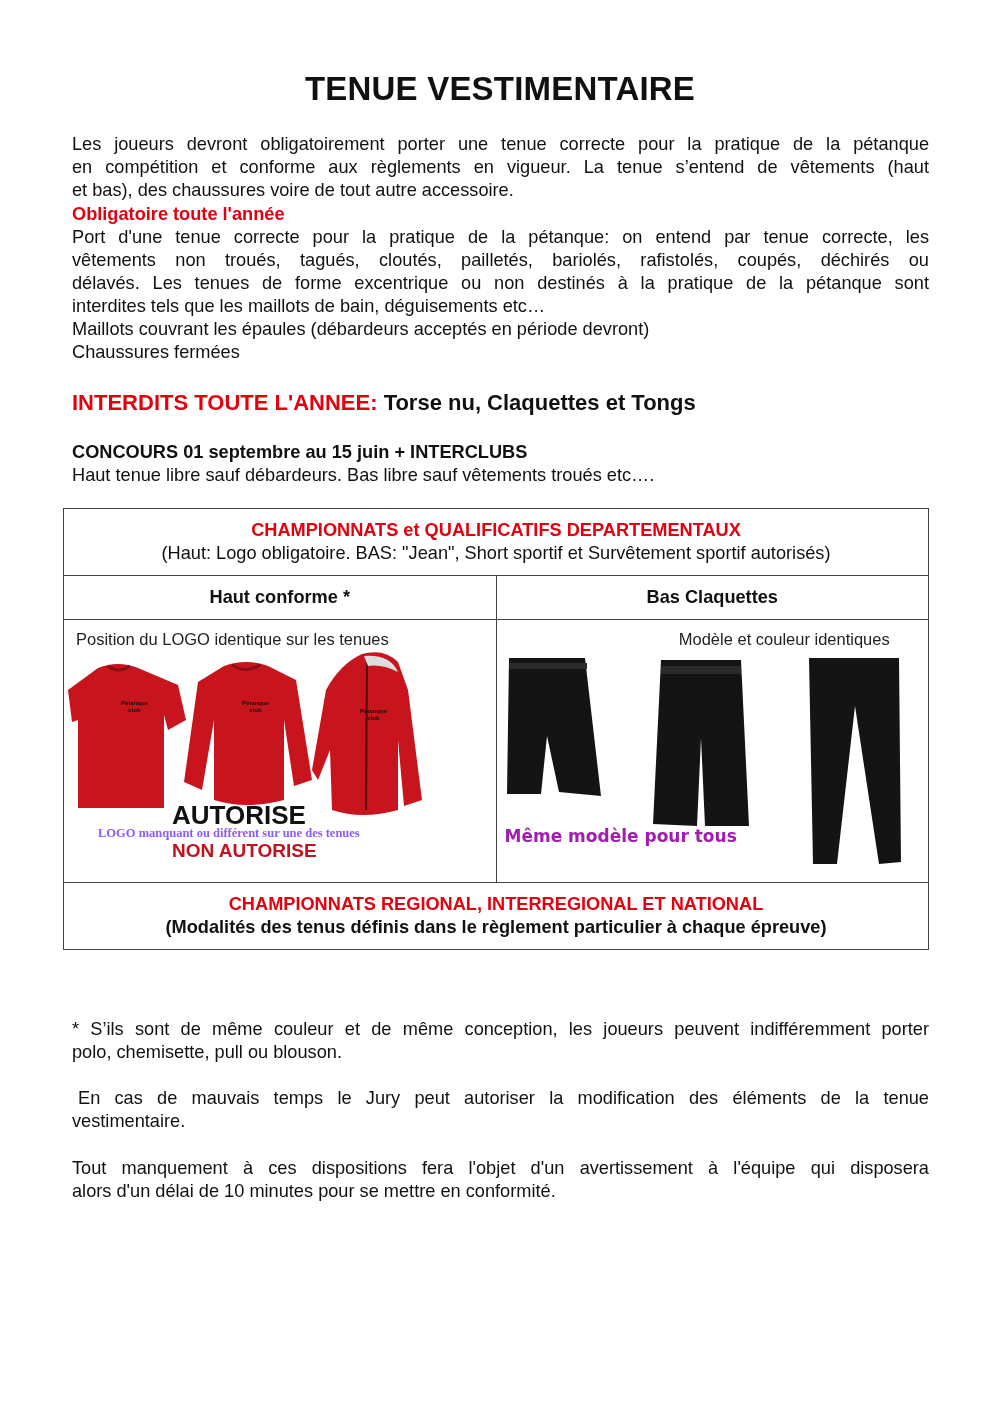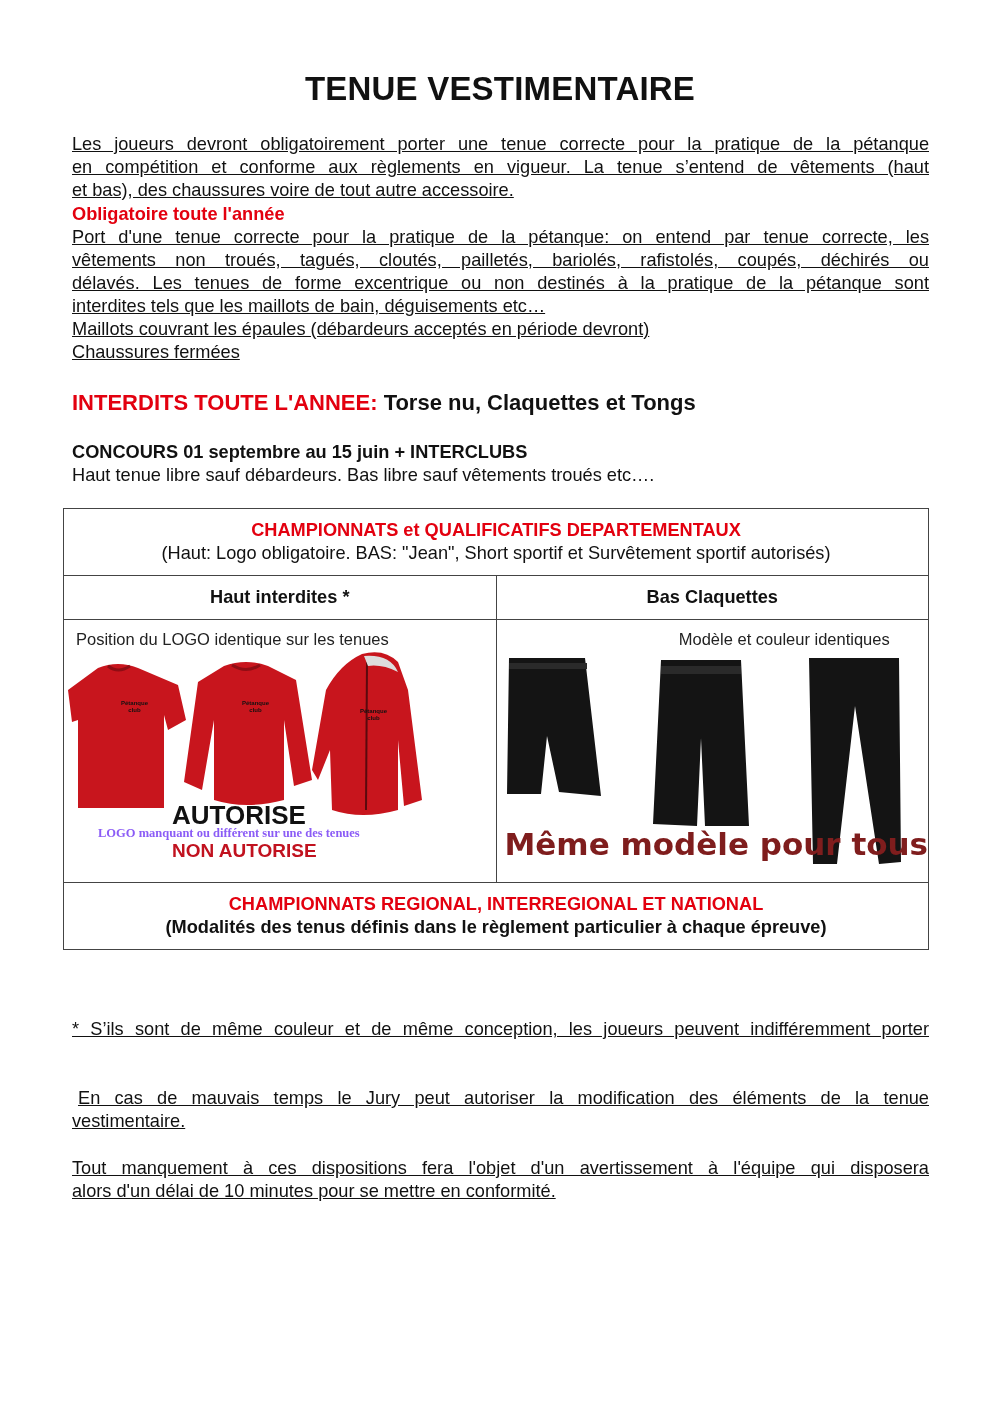--- a/index.html
+++ b/index.html
@@ -8,21 +8,21 @@
       font-family: "Liberation Sans", sans-serif; color: #111;
     }
     .title {
       position: absolute; top: 70px; left: 0; width: 1000px; text-align: center;
       font-size: 33px; font-weight: bold; letter-spacing: 0.2px;
     }
     .para {
       position: absolute; left: 72px; width: 857px;
       font-size: 18.2px; line-height: 23px; text-align: justify;
     }
-    .para .line { display: block; text-decoration: underline; }
+    .para .line { display: block; }
     .red { color: #e3000f; }
     .intro { top: 133px; }
     .oblig-head { top: 203px; font-weight: bold; color: #e3000f; }
     .oblig-body { top: 226px; }
     .interdits { top: 389px; font-size: 22px; font-weight: bold; line-height: 28px; }
     .concours-head { top: 441px; font-weight: bold; }
     .concours-body { top: 464px; }
 
     table.rules {
       position: absolute; top: 508px; left: 63px; width: 866px;
@@ -58,21 +58,21 @@
     }
     .missing-note {
       position: absolute; left: 34px; top: 206px; font-family: "Liberation Serif", serif;
       font-size: 12.5px; font-weight: bold; color: #8b5cf6;
     }
     .non-autorise {
       position: absolute; left: 108px; top: 220px; font-size: 19px; font-weight: bold; color: #c1121f;
     }
     .meme-modele {
       position: absolute; left: 8px; top: 206px; font-family: "DejaVu Sans", sans-serif;
-      font-size: 31px; font-weight: bold; color: #7f1d1d; white-space: nowrap;
+      font-size: 17px; font-weight: bold; color: #a21caf; white-space: nowrap;
     }
 
     .footnote { top: 1018px; }
     .weather { top: 1087px; }
     .penalty { top: 1157px; }
   </style>
 </head>
 <body>
 
 <div class="title">TENUE VESTIMENTAIRE</div>
@@ -104,21 +104,21 @@
 
 <table class="rules">
   <tbody>
       <tr>
     <td colspan="2" class="hdr-cell">
       <div class="hdr-title">CHAMPIONNATS et QUALIFICATIFS DEPARTEMENTAUX</div>
       <div class="hdr-sub">(Haut: Logo obligatoire. BAS: "Jean",  Short sportif  et Survêtement sportif autorisés)</div>
     </td>
   </tr>
   <tr>
-    <td class="col-cell">Haut interdites *</td>
+    <td class="col-cell">Haut conforme *</td>
     <td class="col-cell">Bas Claquettes</td>
   </tr>
   <tr>
     <td class="img-cell">
       <div class="img-box">
         <div class="img-caption left-caption">Position du LOGO identique sur les tenues</div>
 
         <svg class="garment" style="left:4px;top:40px;" width="120" height="150" viewBox="0 0 120 150">
           <path d="M30 8 Q50 0 70 8 L110 25 L118 60 L100 70 L96 55 L96 148 L10 148 L10 60 L4 62 L0 30 Z" fill="#c8151d"></path>
           <path d="M40 6 Q50 14 62 6" fill="none" stroke="#8f0d14" stroke-width="3"></path>
@@ -178,20 +178,21 @@
     <td colspan="2" class="foot-cell">
       <div class="foot-title">CHAMPIONNATS  REGIONAL, INTERREGIONAL ET NATIONAL</div>
       <div class="foot-sub">(Modalités des tenus définis dans le règlement particulier à chaque épreuve)</div>
     </td>
   </tr>
 </tbody>
   </table>
 
 <div class="para footnote">
   <span class="line" style="text-align-last:justify;">* S’ils sont de même couleur et de même conception, les joueurs peuvent indifféremment porter</span>
+  <span class="line">polo, chemisette, pull ou blouson.</span>
 </div>
 
 <div class="para weather">
   <span class="line" style="text-align-last:justify;margin-left:6px;">En cas de mauvais temps le Jury peut autoriser la modification des éléments de la tenue</span>
   <span class="line">vestimentaire.</span>
 </div>
 
 <div class="para penalty">
   <span class="line" style="text-align-last:justify;">Tout manquement à ces dispositions fera l'objet d'un avertissement à l'équipe qui disposera</span>
   <span class="line">alors d'un délai de 10 minutes pour se mettre en conformité.</span>

